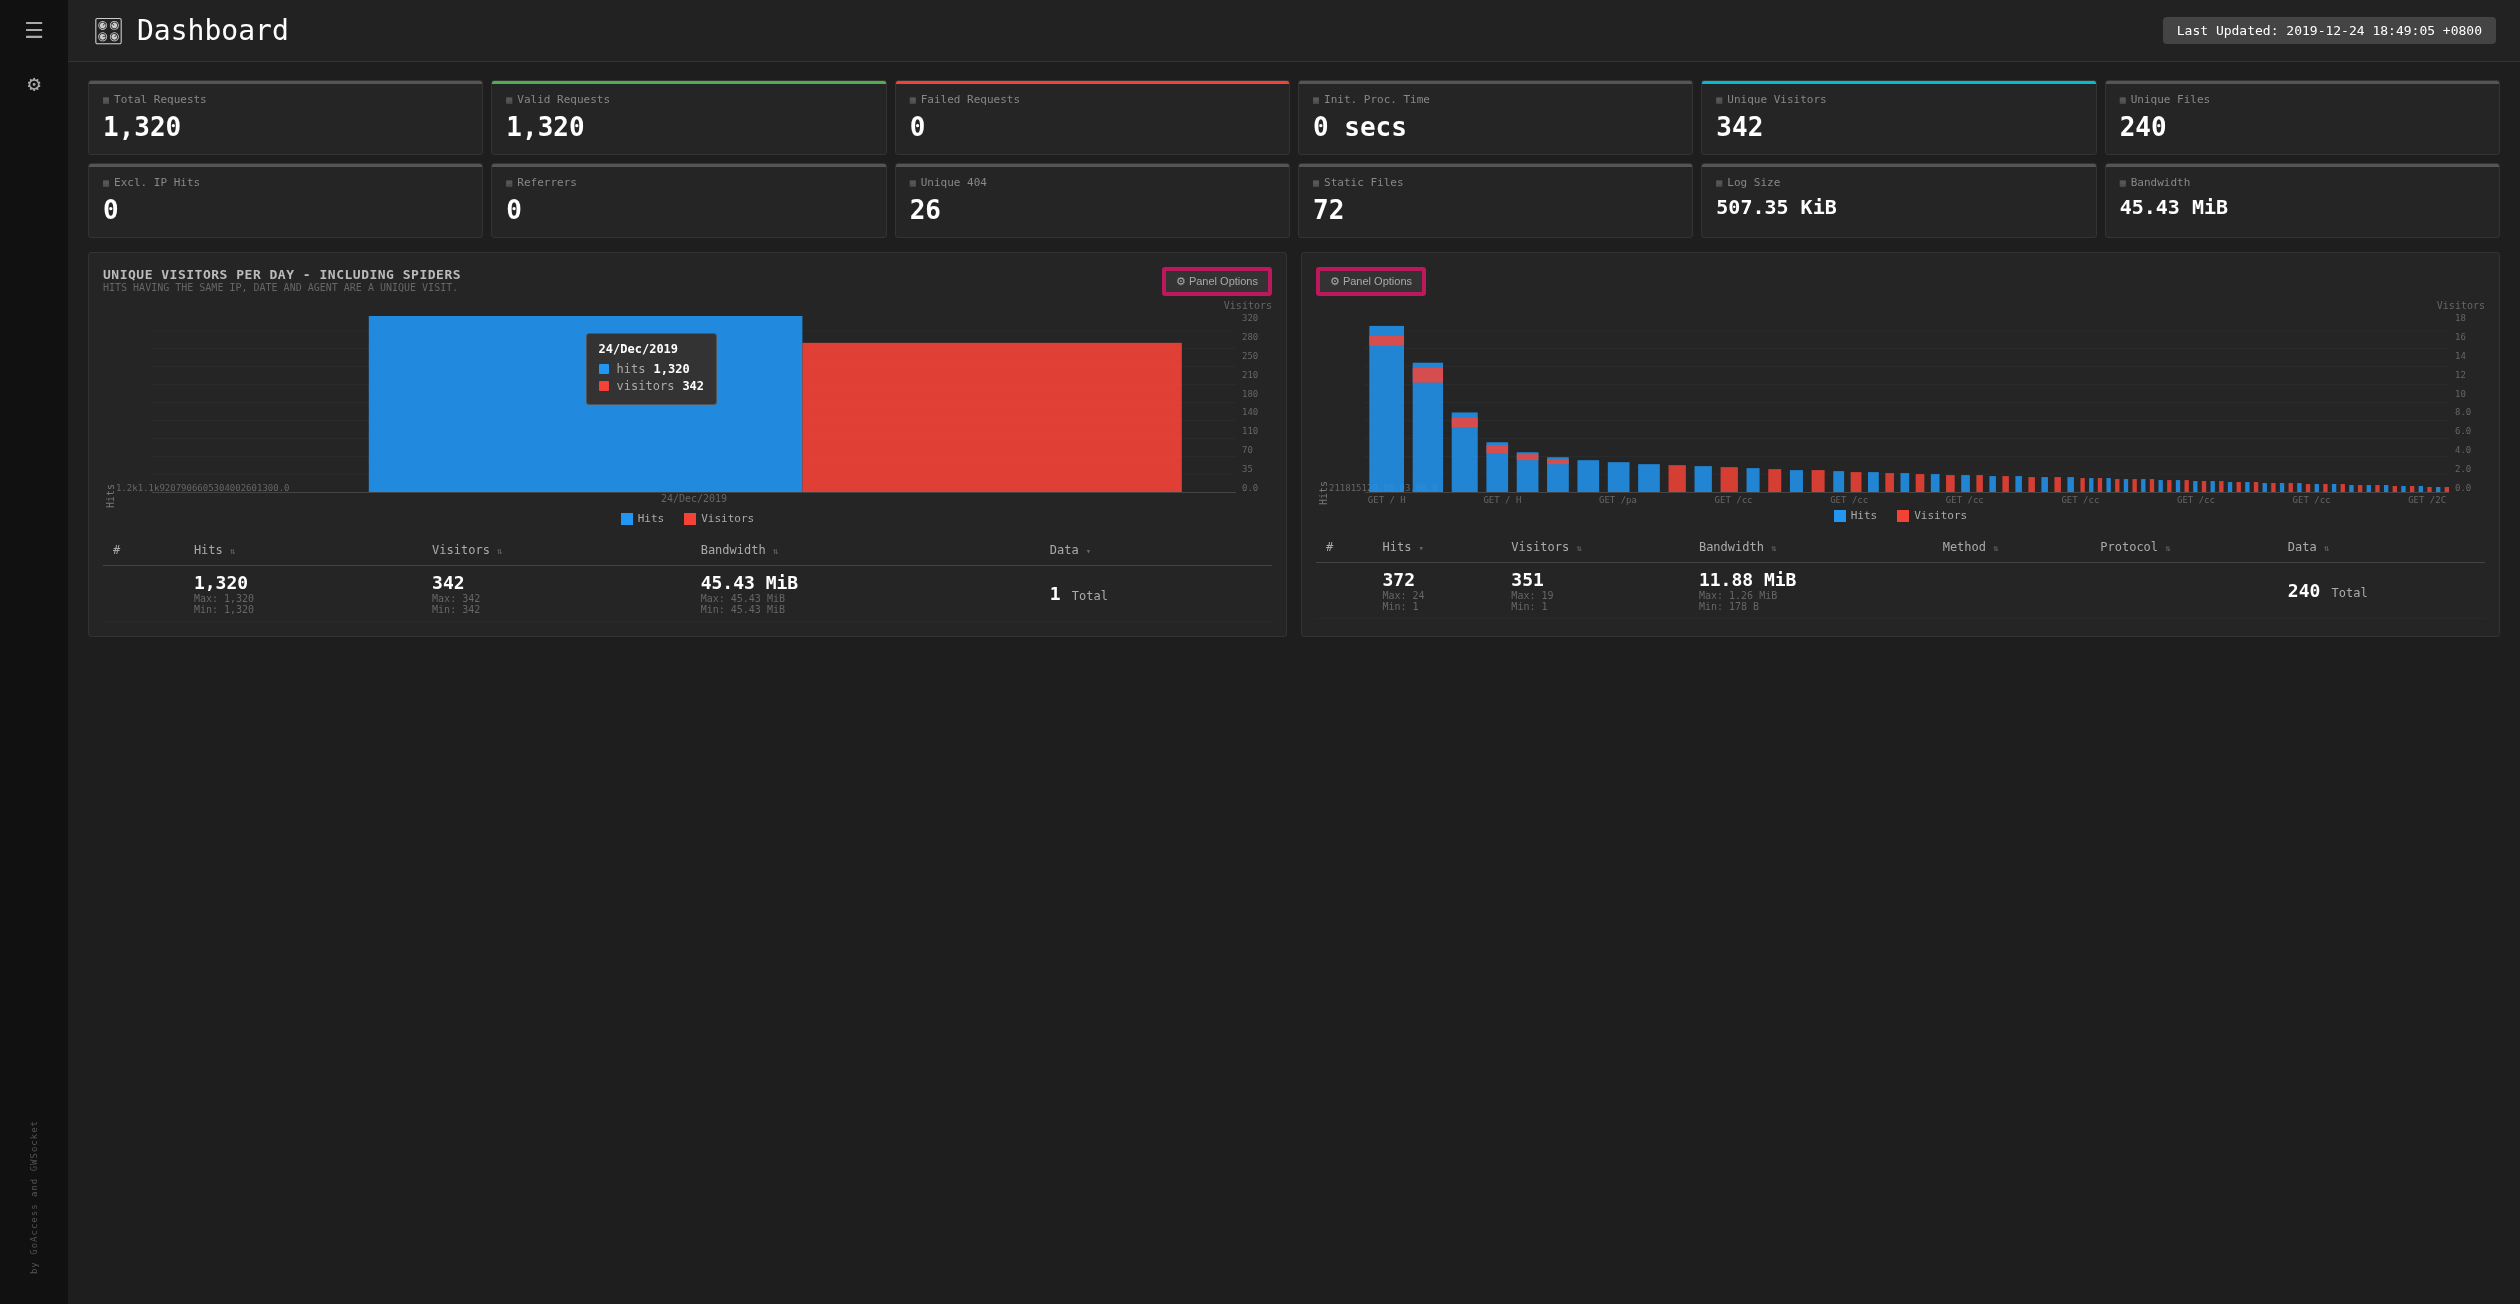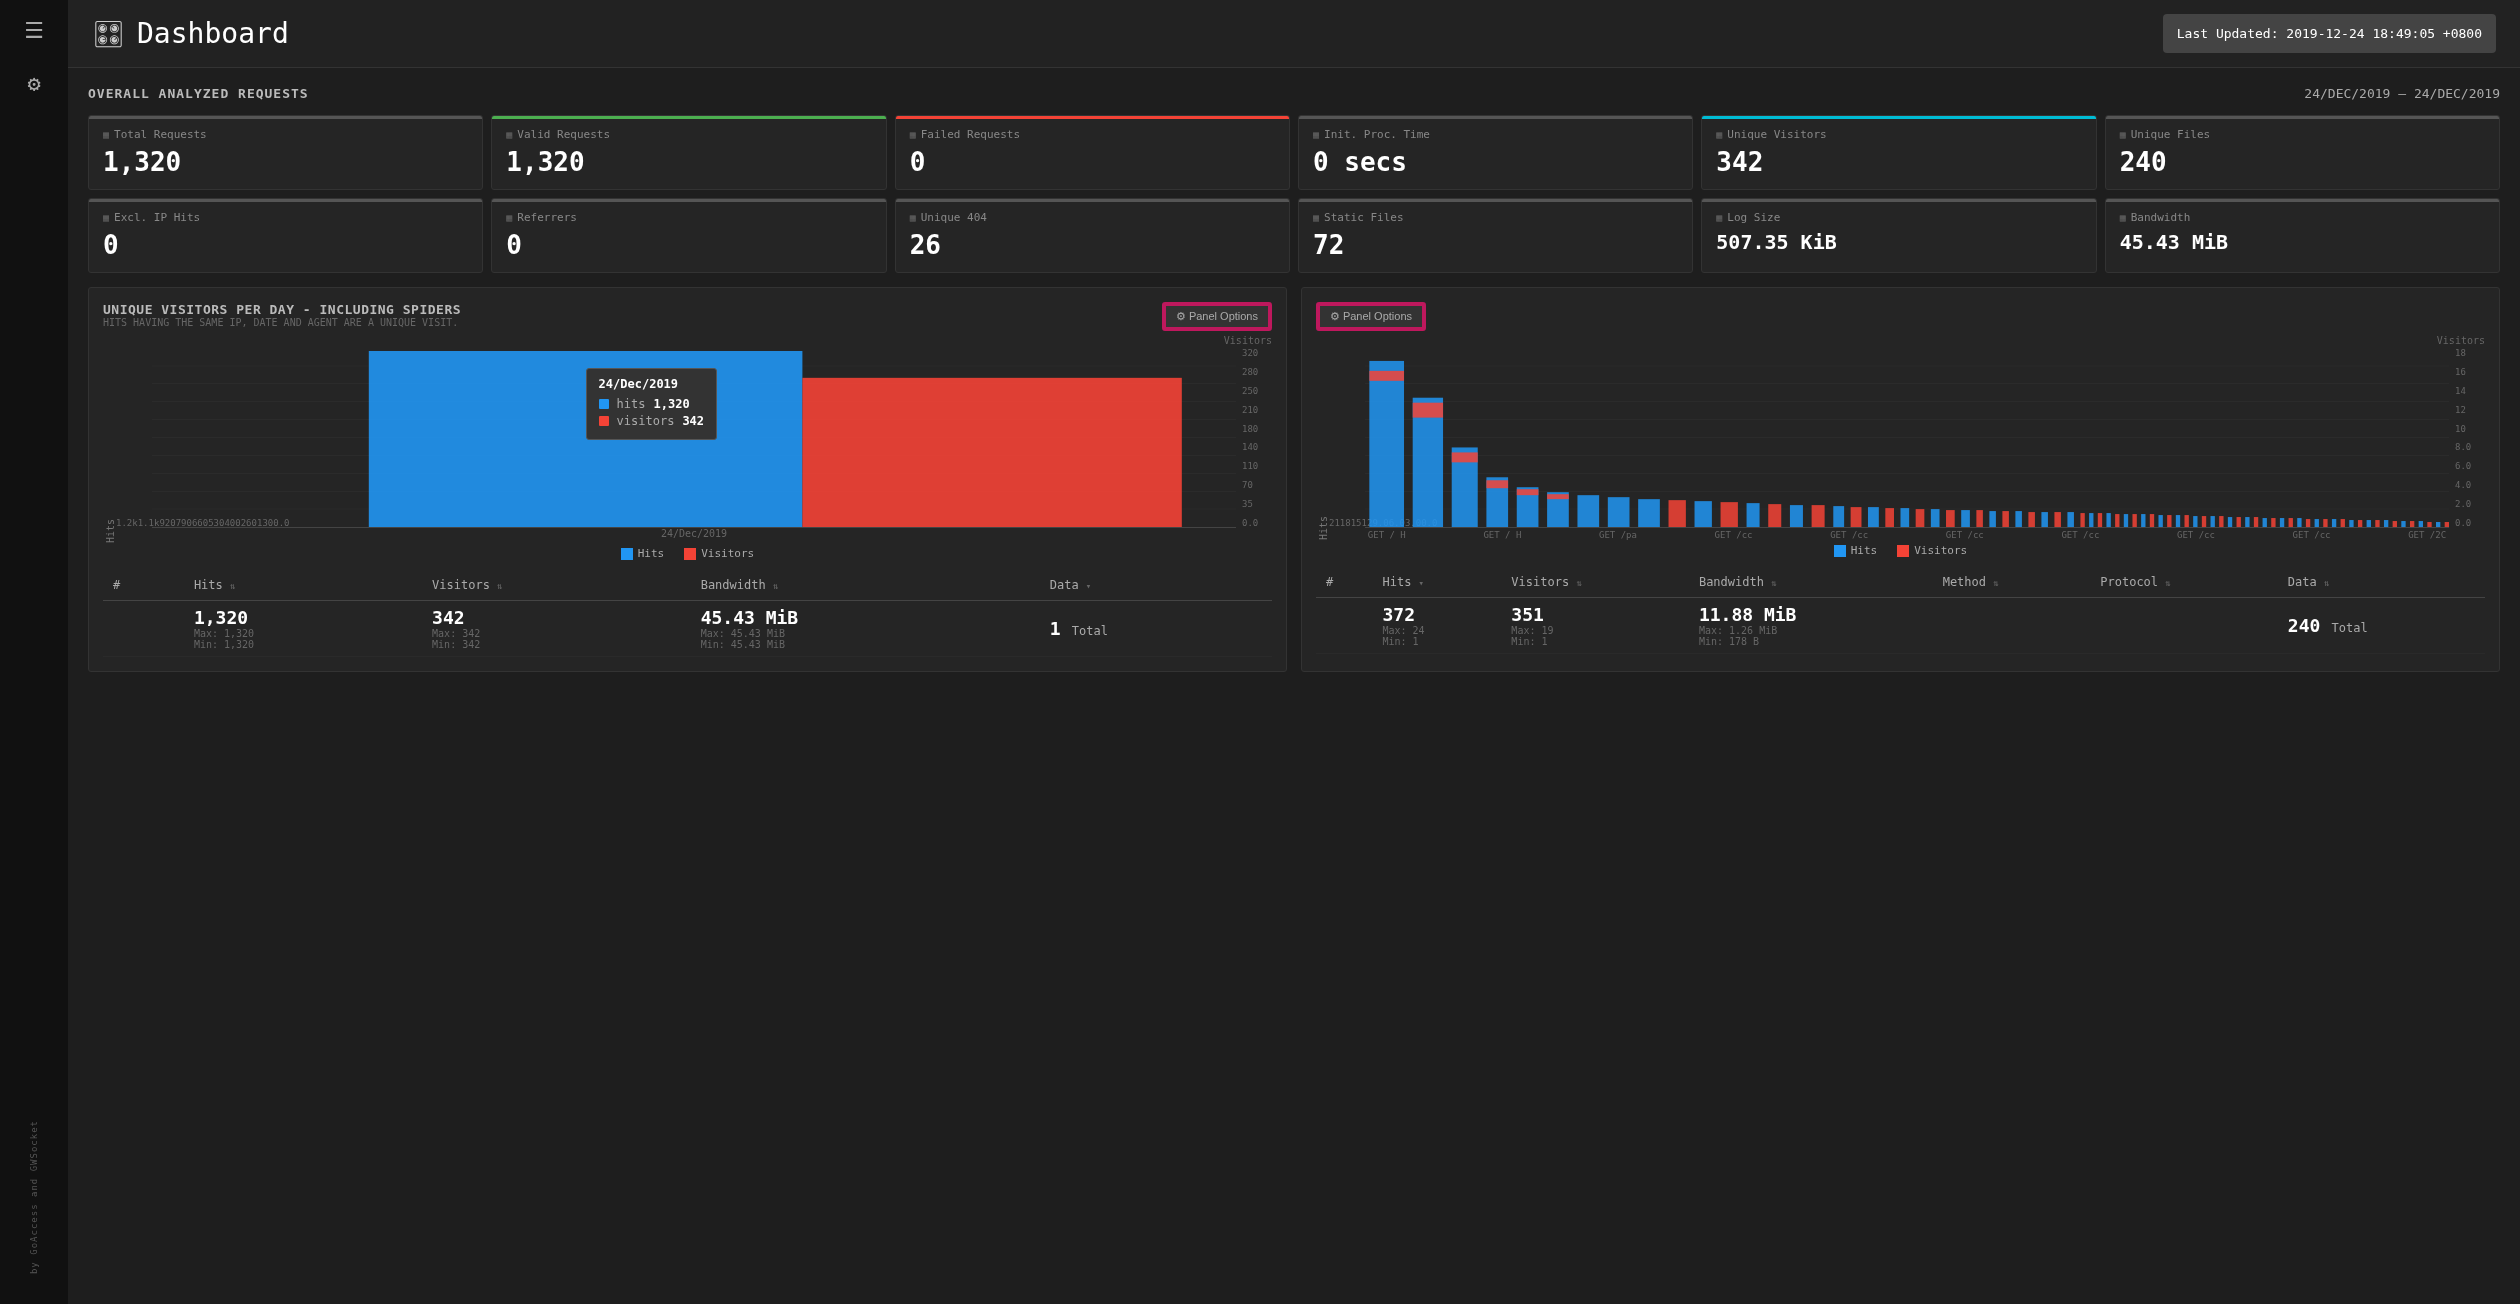--- a/index.html
+++ b/index.html
@@ -58,21 +58,21 @@
       color: #fff;
     }
     .header-icon {
       font-size: 26px;
       color: #ccc;
     }
     .header-updated {
       font-size: 13px;
       color: #fff;
       background: #444;
-      padding: 12px 14px;
+      padding: 6px 14px;
       border-radius: 4px;
     }
 
     
     .content {
       flex: 1;
       overflow-y: auto;
       padding: 18px 20px;
       background: #1e1e1e;
     }
@@ -337,24 +337,20 @@
   <div class="header">
     <div class="header-left">
       <span class="header-icon">🎛</span>
       <span class="header-title">Dashboard</span>
     </div>
     <div class="header-updated">Last Updated: 2019-12-24 18:49:05 +0800</div>
   </div>
 
   <div class="content">
 
-    <div class="section-header">
-      <span class="section-title">OVERALL ANALYZED REQUESTS</span>
-      <span class="section-date">24/DEC/2019 — 24/DEC/2019</span>
-    </div>
 
     <div class="stats-grid">
 
       <div class="stat-card gray">
         <div class="stat-label">
           <span class="bar-icon">▦</span>
           <span>Total Requests</span>
         </div>
         <div class="stat-value">1,320</div>
       </div>

